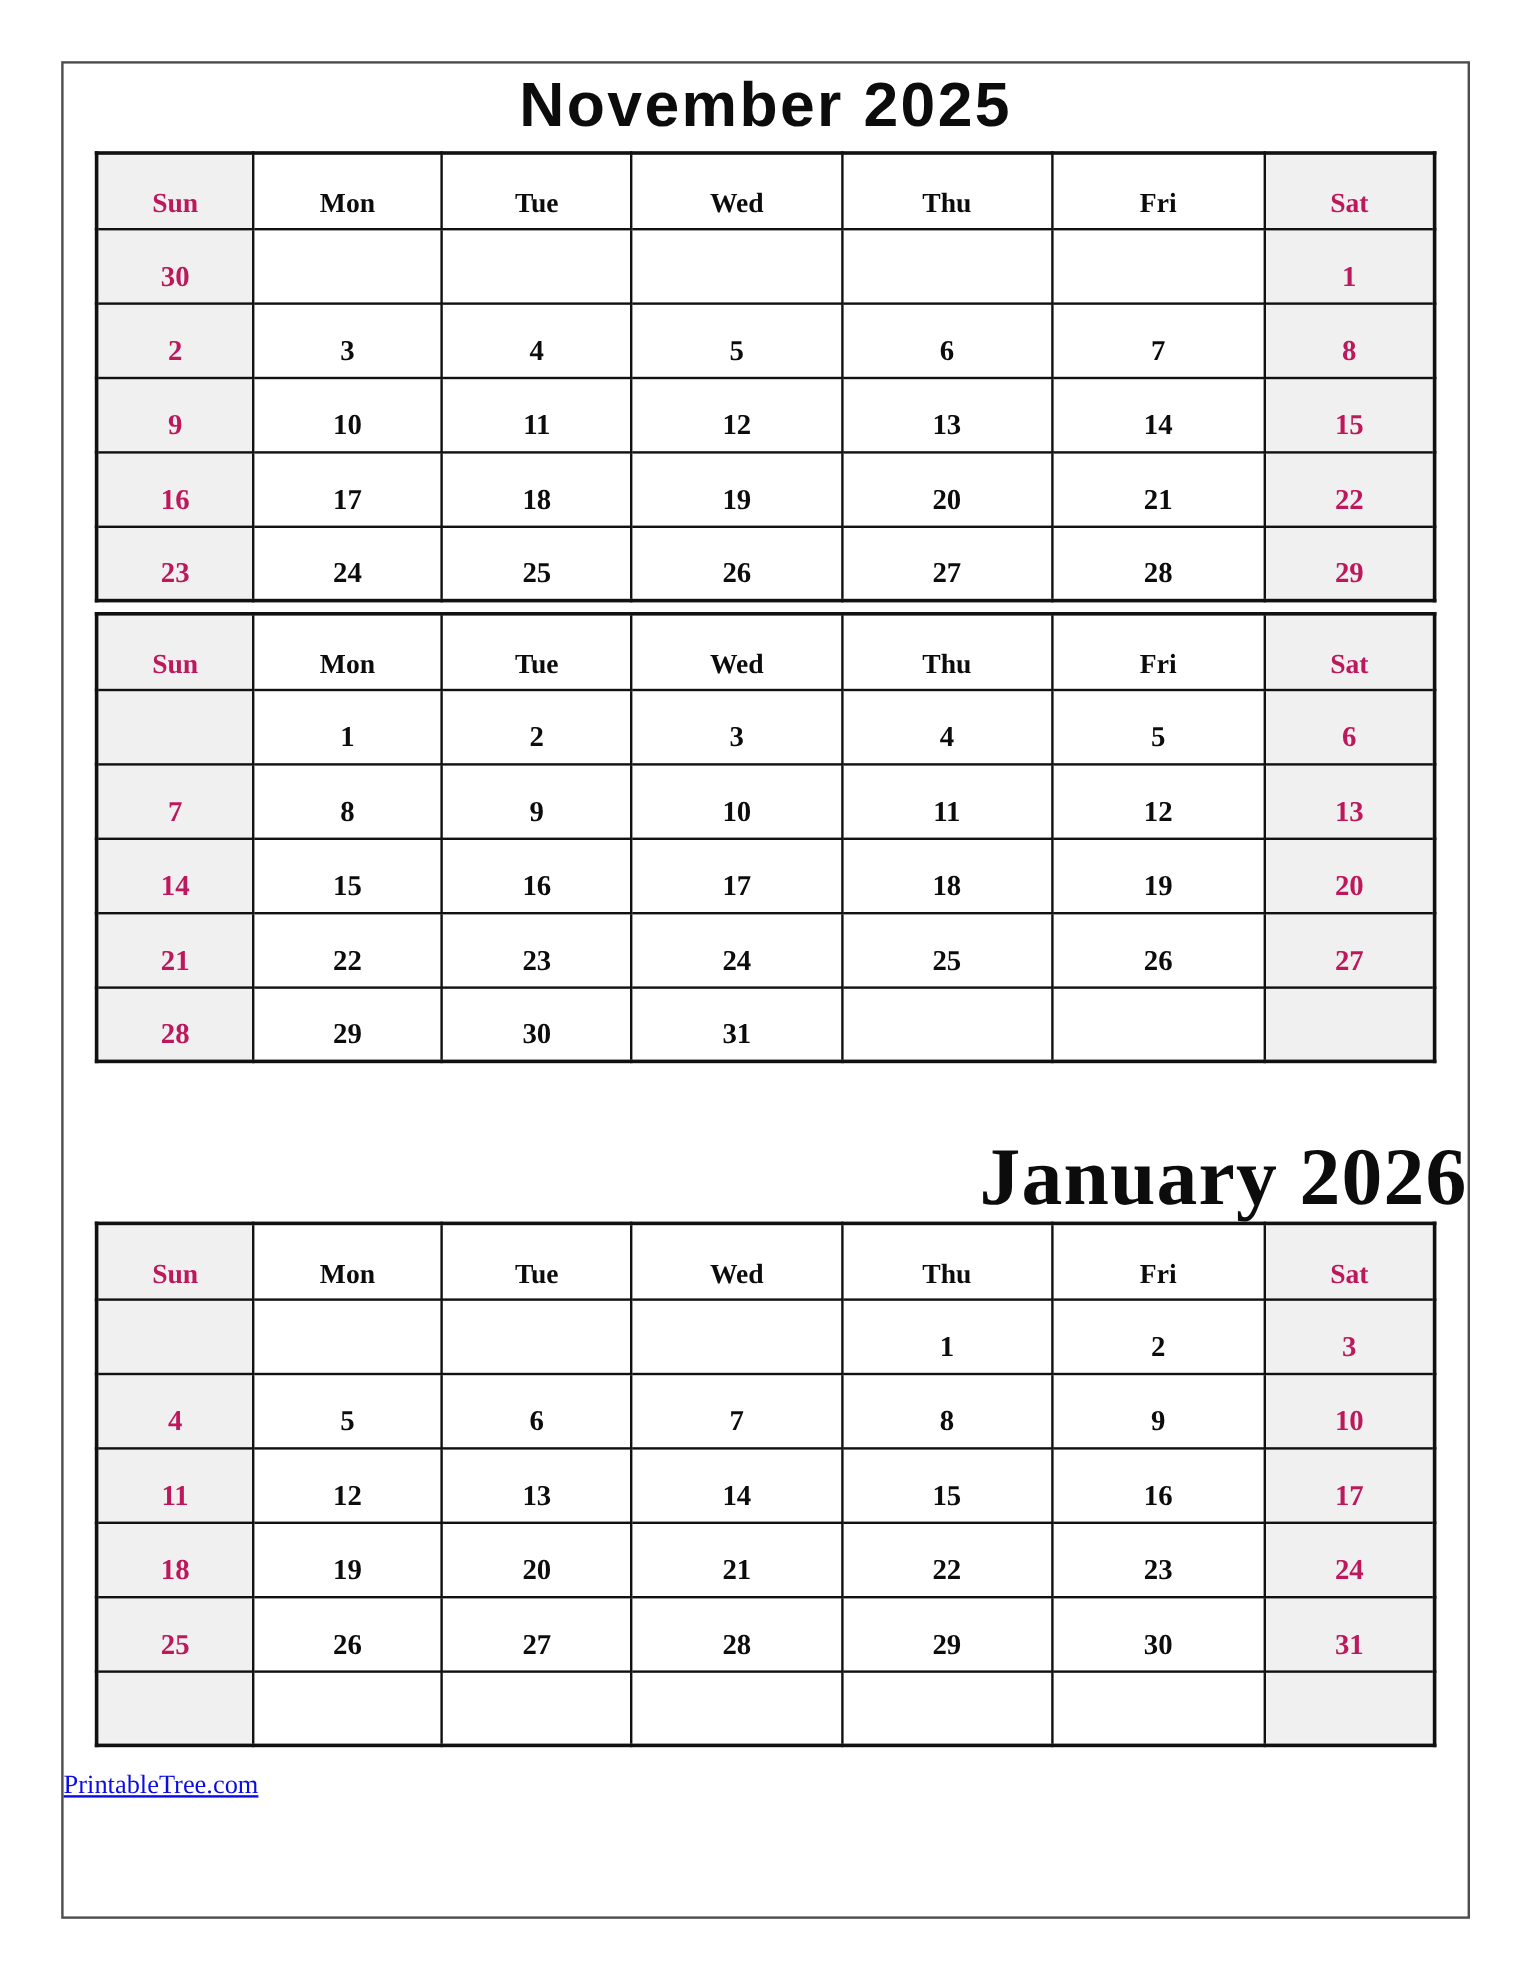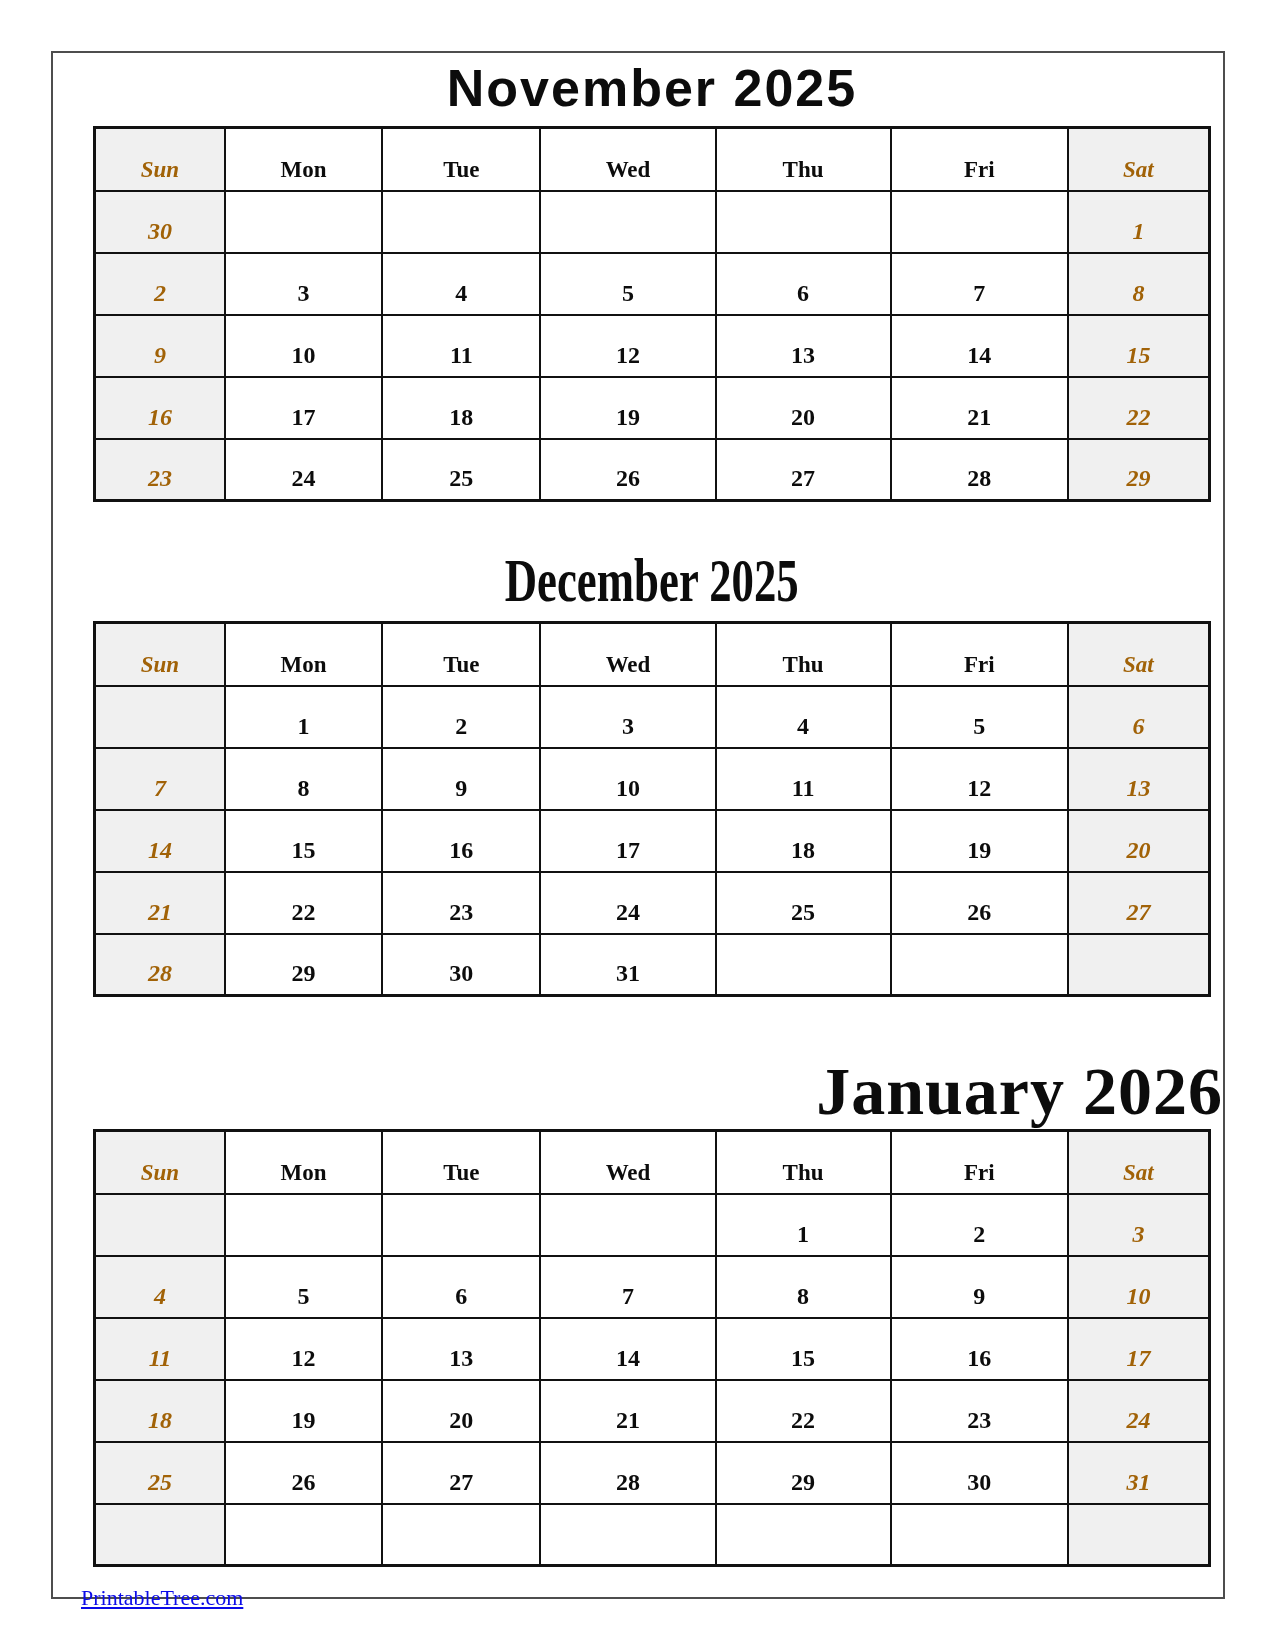--- a/index.html
+++ b/index.html
@@ -10,21 +10,20 @@
   }
   body { height: 1650px; position: relative; }
 
   .page-frame {
     position: absolute;
     left: 51px;
     top: 51px;
     width: 1174px;
     height: 1548px;
     border: 2px solid #4d4d4d;
-    padding-left: 28px;
   }
 
   .month-title {
     text-align: center;
     color: #0c0c0c;
     line-height: 60px;
     white-space: nowrap;
   }
   .month-title .t-inner { display: inline-block; }
   .title-nov {
@@ -72,22 +71,21 @@
     padding-bottom: 7px;
     font-family: "Liberation Serif", serif;
     font-weight: bold;
     color: #0c0c0c;
     background: #ffffff;
   }
   table.cal th { height: 63px; font-size: 23px; }
   table.cal td { height: 62px; font-size: 24px; }
   table.cal th.weekend, table.cal td.weekend {
     background: #f0f0f0;
-    color: #a16207;
-    font-style: italic;
+    color: #be185d;
   }
 
   .footer {
     margin-top: 18px;
   }
   .footer a {
     font-family: "Liberation Serif", serif;
     font-size: 22px;
     color: #0b0be8;
     text-decoration: underline;
@@ -165,23 +163,20 @@
           <td>24</td>
           <td>25</td>
           <td>26</td>
           <td>27</td>
           <td>28</td>
           <td class="weekend">29</td>
         </tr>
       </tbody>
   </table>
 
-  <div class="month-title title-dec">
-    <span class="t-inner">December 2025</span>
-  </div>
   <table class="cal">
     <colgroup>
       <col class="c-sun">
         <col class="c-mon">
         <col class="c-tue">
         <col class="c-wed">
       <col class="c-thu">
         <col class="c-fri">
         <col class="c-sat">
     </colgroup>

